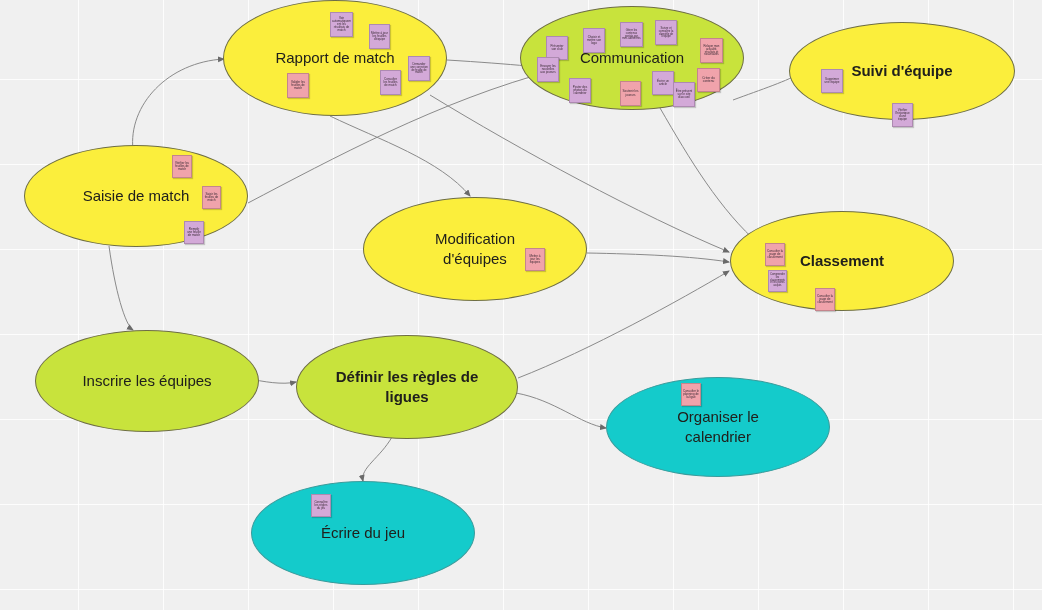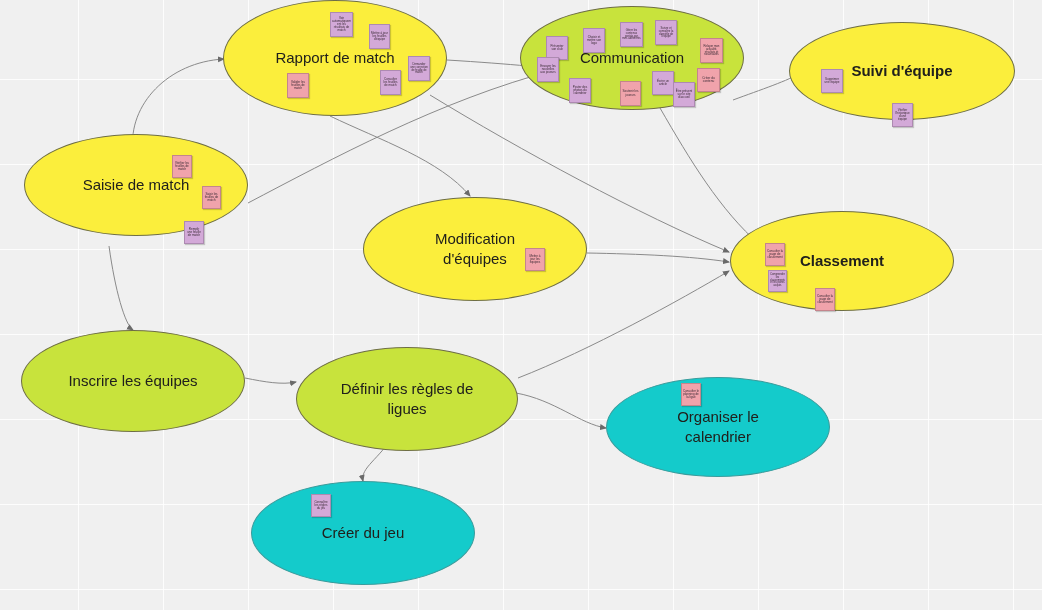--- a/index.html
+++ b/index.html
@@ -119,48 +119,48 @@
       <div class="note" style="left: 569px; top: 78px; width: 22px; height: 25px; background: rgb(211, 169, 216); font-size: 3px;">Poster des photos du calendrier</div>
       <div class="note" style="left: 620px; top: 81px; width: 21px; height: 25px; background: rgb(240, 163, 171); font-size: 3px;">Soutenir les joueurs</div>
       <div class="note" style="left: 652px; top: 71px; width: 22px; height: 24px; background: rgb(211, 169, 216); font-size: 3px;">Écrire un article</div>
       <div class="note" style="left: 673px; top: 82px; width: 22px; height: 25px; background: rgb(211, 169, 216); font-size: 3px;">Être présent sur le site d'accueil</div>
       <div class="note" style="left: 697px; top: 68px; width: 23px; height: 24px; background: rgb(240, 163, 171); font-size: 3.2px;">Créer du contenu</div>
       <div class="node" style="left: 789px; top: 22px; width: 226px; height: 98px; background: rgb(251, 238, 60); font-weight: bold;">
         <div class="node-label">Suivi d'équipe</div>
       </div>
       <div class="note" style="left: 821px; top: 69px; width: 22px; height: 24px; background: rgb(211, 169, 216); font-size: 3px;">Supprimer une équipe</div>
       <div class="note" style="left: 892px; top: 103px; width: 21px; height: 24px; background: rgb(211, 169, 216); font-size: 3px;">Vérifier l'historique d'une équipe</div>
-      <div class="node" style="left: 24px; top: 134px; width: 224px; height: 102px; background: rgb(251, 238, 60);">
+      <div class="node" style="left: 24px; top: 145px; width: 224px; height: 102px; background: rgb(251, 238, 60);">
         <div class="node-label">Saisie de match</div>
       </div>
       <div class="note" style="left: 172px; top: 155px; width: 20px; height: 23px; background: rgb(240, 163, 171); font-size: 3px;">Vérifier les feuilles de match</div>
       <div class="note" style="left: 202px; top: 186px; width: 19px; height: 23px; background: rgb(240, 163, 171); font-size: 3px;">Saisir les feuilles de match</div>
       <div class="note" style="left: 184px; top: 221px; width: 20px; height: 23px; background: rgb(211, 169, 216); font-size: 3px;">Remplir une feuille de match</div>
       <div class="node" style="left: 363px; top: 197px; width: 224px; height: 104px; background: rgb(251, 238, 60); align-items: center;">
         <div class="node-label">Modification
 d'équipes</div>
       </div>
       <div class="note" style="left: 525px; top: 248px; width: 20px; height: 23px; background: rgb(240, 163, 171); font-size: 3px;">Mettre à jour les équipes</div>
       <div class="node" style="left: 730px; top: 211px; width: 224px; height: 100px; background: rgb(251, 238, 60); font-weight: bold;">
         <div class="node-label">Classement</div>
       </div>
       <div class="note" style="left: 765px; top: 243px; width: 20px; height: 23px; background: rgb(240, 163, 171); font-size: 3px;">Consulter la page de classement</div>
       <div class="note" style="left: 768px; top: 270px; width: 19px; height: 22px; background: rgb(211, 169, 216); font-size: 2.7px;">Comprendre les classements et les points acquis</div>
       <div class="note" style="left: 815px; top: 288px; width: 20px; height: 23px; background: rgb(240, 163, 171); font-size: 3px;">Consulter la page de classement</div>
-      <div class="node" style="left: 21px; top: 330px; width: 224px; height: 102px; background: rgb(200, 227, 60);">
+      <div class="node" style="left: 35px; top: 330px; width: 224px; height: 102px; background: rgb(200, 227, 60);">
         <div class="node-label">Inscrire les équipes</div>
       </div>
-      <div class="node" style="left: 296px; top: 347px; width: 222px; height: 104px; background: rgb(200, 227, 60);">
+      <div class="node" style="left: 296px; top: 335px; width: 222px; height: 104px; background: rgb(200, 227, 60); font-weight: bold;">
         <div class="node-label">Définir les règles de
 ligues</div>
       </div>
       <div class="node cyan" style="left: 606px; top: 377px; width: 224px; height: 100px; background: rgb(20, 203, 203);">
         <div class="node-label">Organiser le
 calendrier</div>
       </div>
       <div class="note" style="left: 681px; top: 383px; width: 20px; height: 23px; background: rgb(240, 163, 171); font-size: 3px;">Consulter le planning de la ligue</div>
       <div class="node cyan" style="left: 251px; top: 481px; width: 224px; height: 104px; background: rgb(20, 203, 203);">
-        <div class="node-label">Créer du jeu</div>
+        <div class="node-label">Écrire du jeu</div>
       </div>
       <div class="note" style="left: 311px; top: 494px; width: 20px; height: 23px; background: rgb(211, 169, 216); font-size: 3px;">Connaître les règles du jeu</div>
     </div>
 
 </div>
 
 </body></html>

